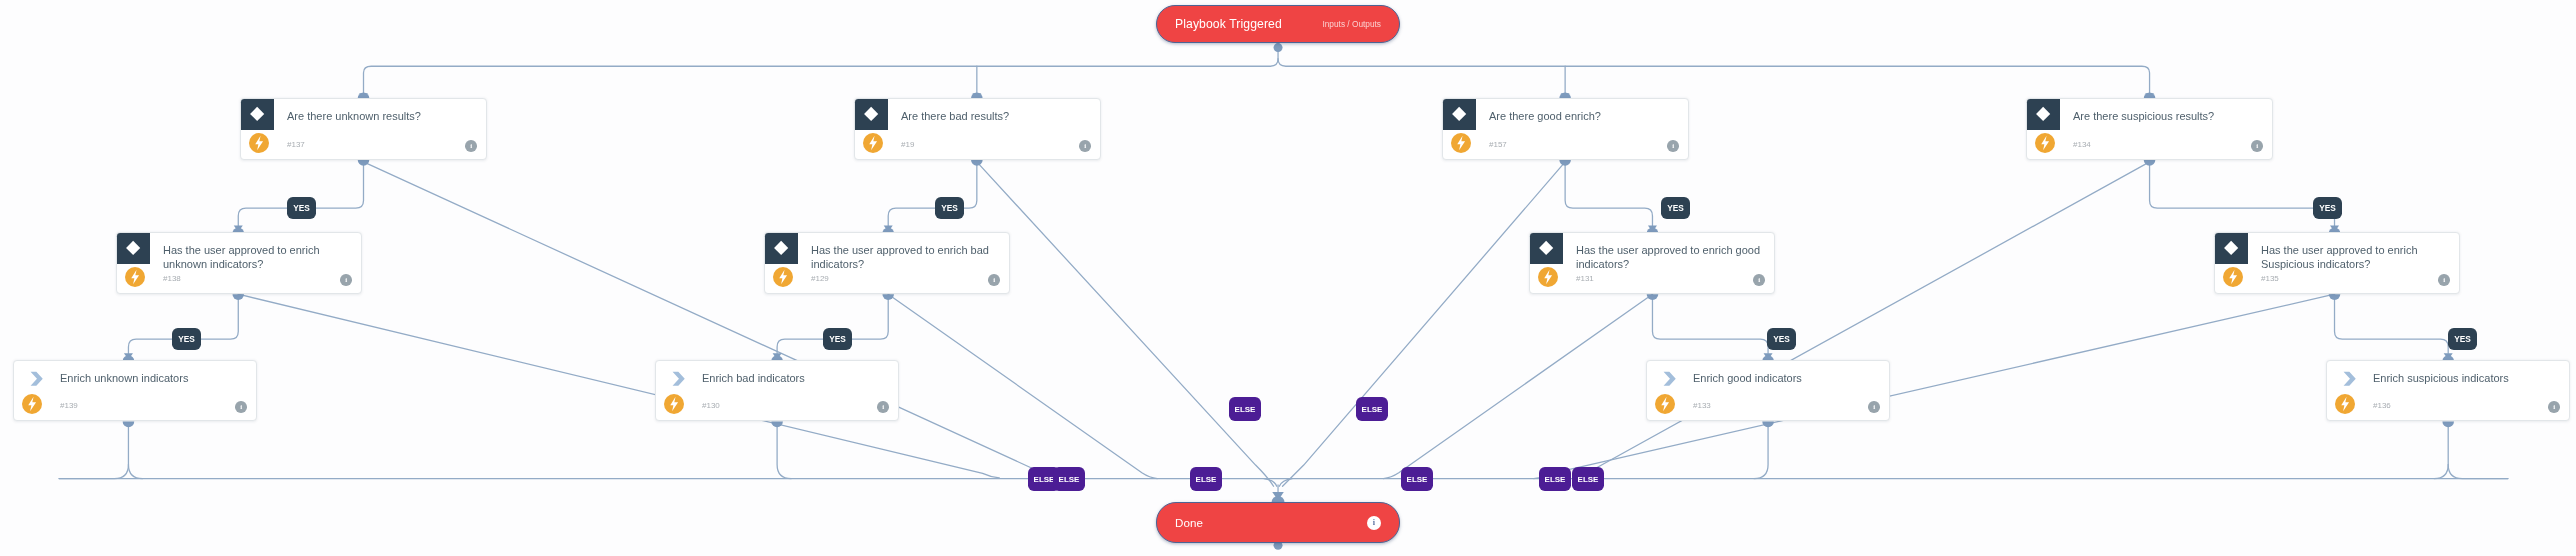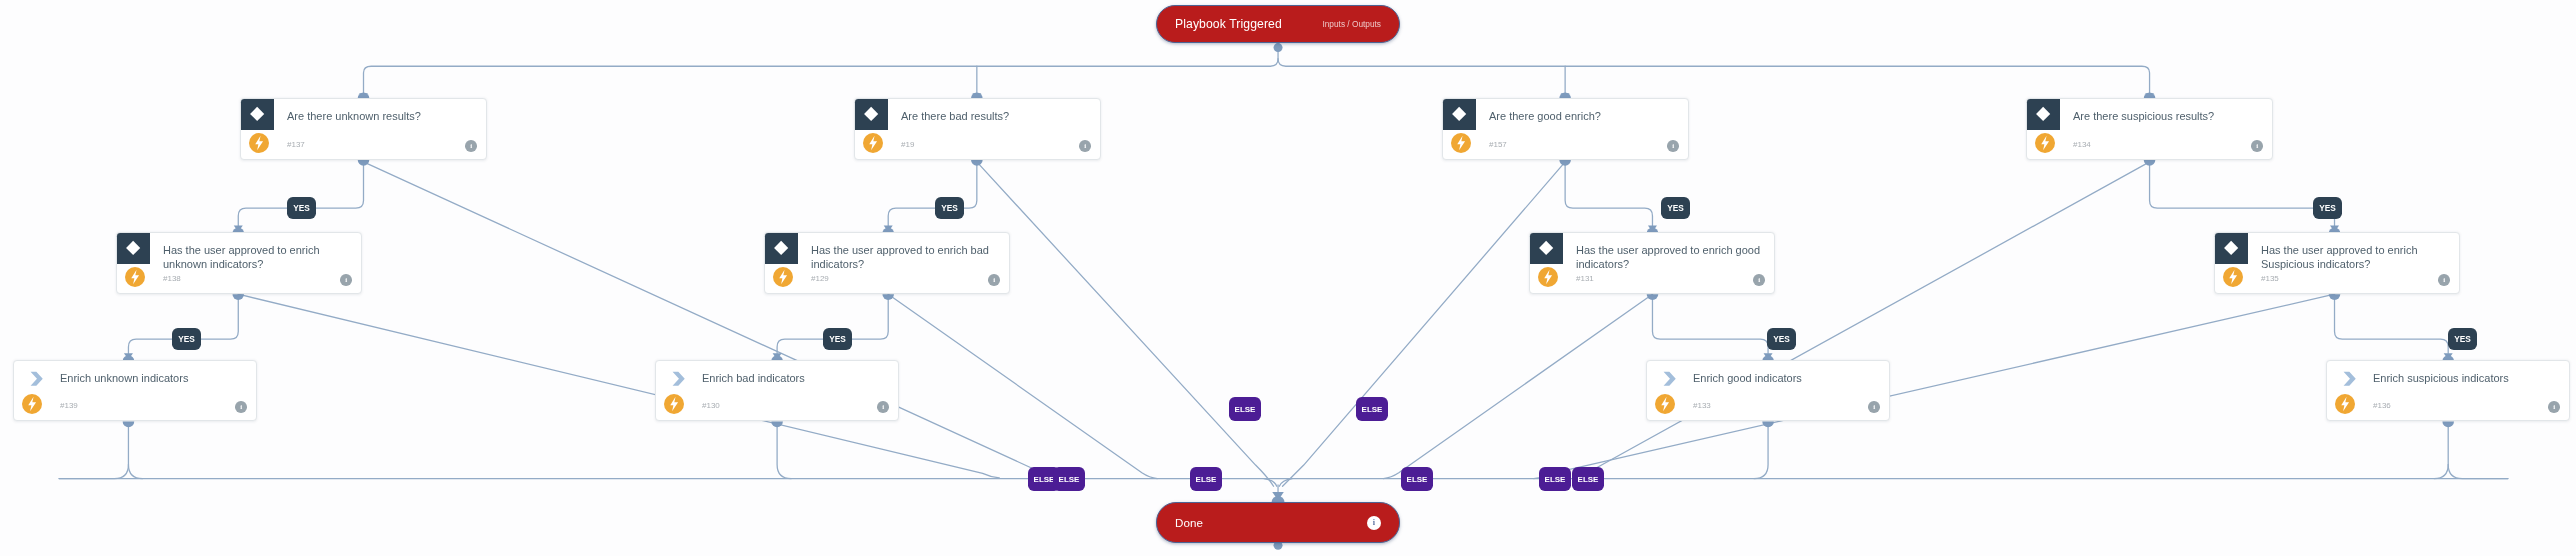--- a/index.html
+++ b/index.html
@@ -6,21 +6,21 @@
   body{
     width:2576px;height:557px;position:relative;overflow:hidden;
     background:#fdfdfe;
     font-family:"Liberation Sans","DejaVu Sans",sans-serif;
   }
   #wires{position:absolute;left:0;top:0;z-index:0;}
 
   
   .pill{
     position:absolute;z-index:2;box-sizing:border-box;
-    background:#b91c1c;border:0.6px solid #4d6494;border-radius:20px;
+    background:#ef4444;border:0.6px solid #4d6494;border-radius:20px;
     box-shadow:0 1.3px 3.2px rgba(40,60,100,.35);
     display:flex;align-items:center;justify-content:space-between;
     padding:0 18px;color:#fff;
   }
   .pill .pill-title{font-size:12.2px;letter-spacing:0.1px;}
   .pill .pill-link{font-size:8.3px;color:rgba(255,255,255,.75);cursor:pointer;margin-left:36px;}
   .pill .pill-info{
     width:14px;height:14px;border-radius:50%;background:#fff;color:#5d74a2;
     font-size:8.3px;font-weight:bold;font-family:"Liberation Serif",serif;
     display:flex;align-items:center;justify-content:center;cursor:pointer;

